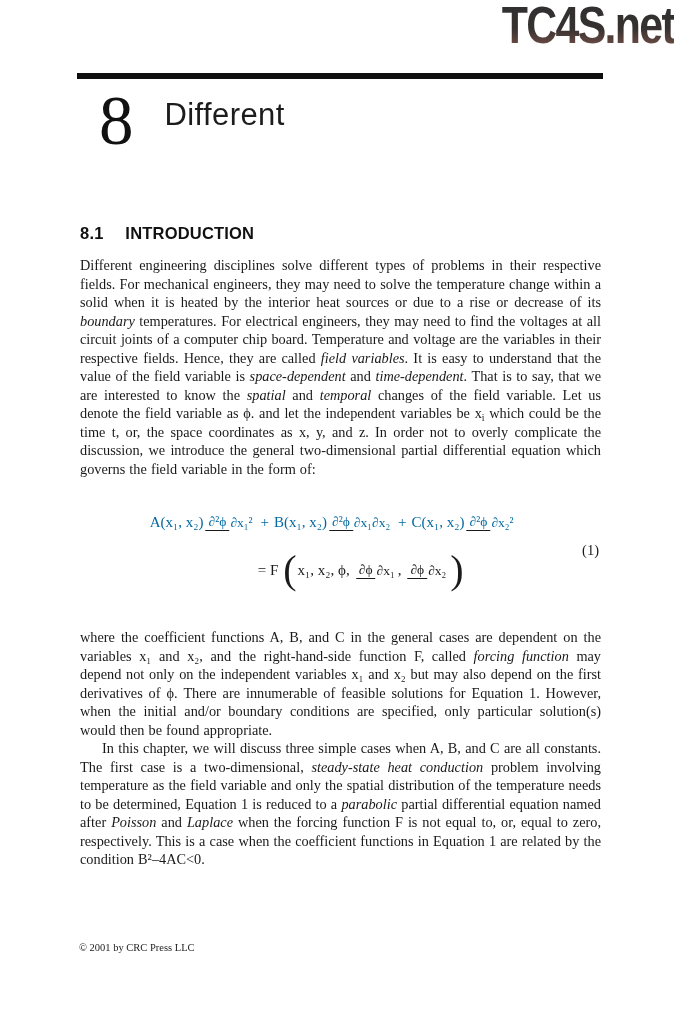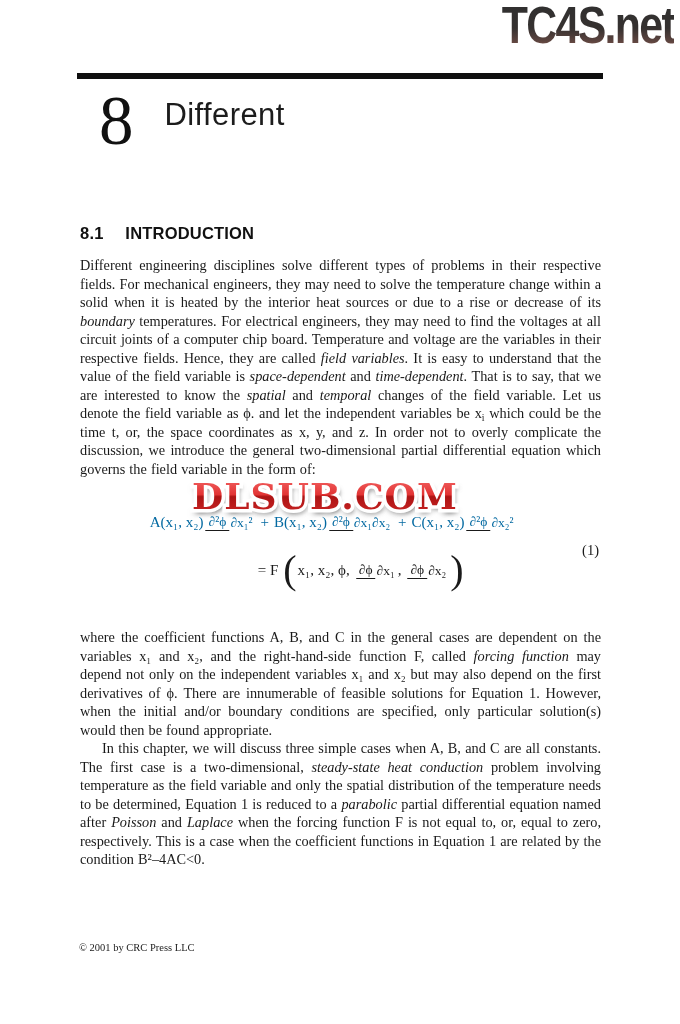--- a/index.html
+++ b/index.html
@@ -126,24 +126,20 @@
 
   <div class="col">
     <h2>
       <span class="secnum">8.1</span>
       <span class="sectitle">INTRODUCTION</span>
     </h2>
 
     <p class="para"><span>Different engineering disciplines solve different types of problems in their respective fields. For mechanical engineers, they may need to solve the temperature change within a solid when it is heated by the interior heat sources or due to a rise or decrease of its </span><span class="it">boundary</span><span> temperatures. For electrical engineers, they may need to find the voltages at all circuit joints of a computer chip board. Temperature and voltage are the variables in their respective fields. Hence, they are called </span><span class="it">field variables</span><span>. It is easy to understand that the value of the field variable is </span><span class="it">space-dependent</span><span> and </span><span class="it">time-dependent</span><span>. That is to say, that we are interested to know the </span><span class="it">spatial</span><span> and </span><span class="it">temporal</span><span> changes of the field variable. Let us denote the field variable as ϕ. and let the independent variables be x</span><span class="sbs">i</span><span> which could be the time t, or, the space coordinates as x, y, and z. In order not to overly complicate the discussion, we introduce the general two-dimensional partial differential equation which governs the field variable in the form of:</span></p>
 
     <div class="eqwrap">
-      <div class="wm-stack">
-        <span class="wm back">DLSUB.COM</span>
-        <span class="wm front">DLSUB.COM</span>
-      </div>
 
       <div class="eql1">
         <span>A(x₁, x₂)</span>
         <span class="frac">
           <span class="num">∂²ϕ</span>
           <span class="den">∂x₁²</span>
         </span>
         <span class="op">+</span>
         <span>B(x₁, x₂)</span>
         <span class="frac">

